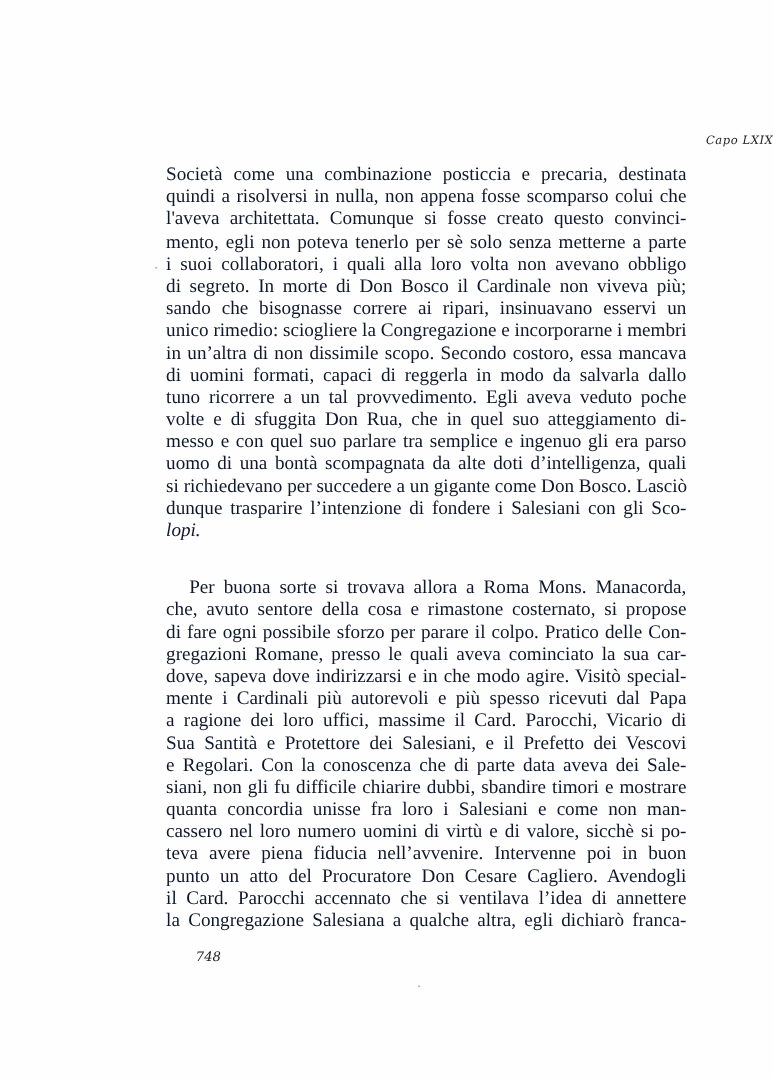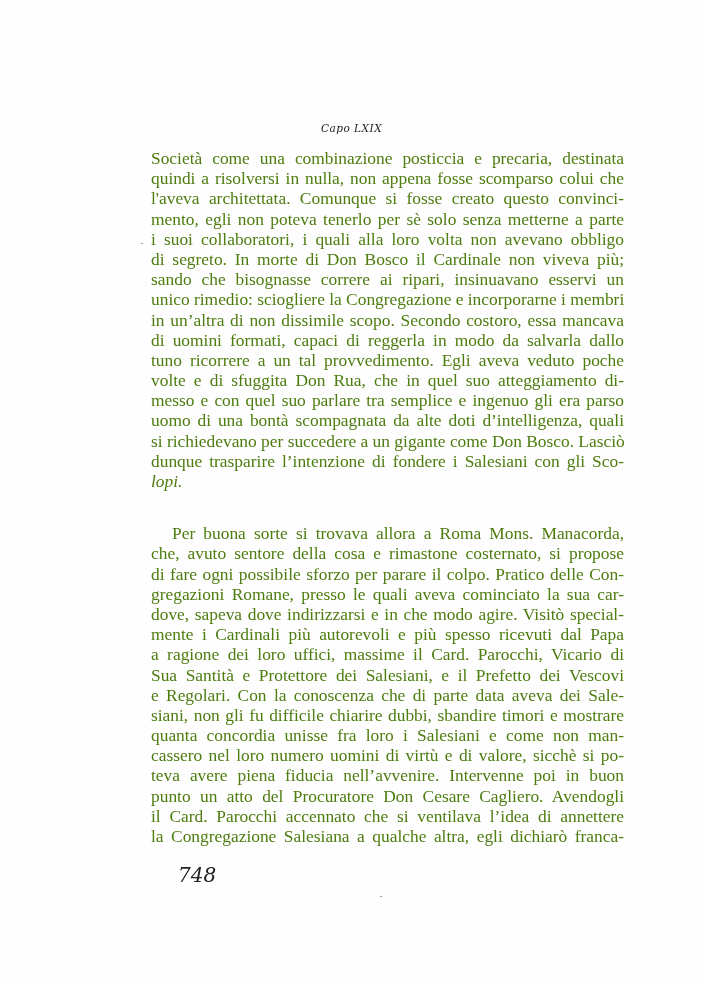--- a/index.html
+++ b/index.html
@@ -1,31 +1,31 @@
 <!DOCTYPE html>
 <html><head>
 <meta charset="utf-8">
 <style>
   html, body { margin: 0; padding: 0; background: #ffffff; }
   body { width: 703px; height: 981px; position: relative; overflow: hidden; }
   .page { position: absolute; left: 0; top: 0; width: 703px; height: 981px; background: #fefefe; }
   .running-head {
-    position: absolute; left: 0; width: 703px; top: 122px; text-align: center;
+    position: absolute; left: 0; width: 703px; top: 122px; text-align: right;
     font-family: "DejaVu Serif", serif; font-style: italic; font-size: 10.5px; color: #222; letter-spacing: 0.5px;
   }
   .body-text {
     position: absolute; left: 151px; top: 148px; width: 473px;
-    font-family: "Liberation Serif", serif; font-size: 17.4px; line-height: 20.2px; color: #4d7c0f;
+    font-family: "Liberation Serif", serif; font-size: 17.4px; line-height: 20.2px; color: #0f172a;
   }
   .line { display: block; white-space: nowrap; text-align: justify; text-align-last: justify; height: 20.2px; }
   .line.last { text-align-last: left; font-style: italic; }
   .line.indent { padding-left: 21px; margin-top: 32px; }
   .page-number {
     position: absolute; left: 178px; top: 863px;
-    font-family: "DejaVu Serif", serif; font-style: italic; font-size: 20px; color: #222;
+    font-family: "DejaVu Serif", serif; font-style: italic; font-size: 12px; color: #222;
   }
   .speck { position: absolute; width: 2px; height: 1px; background: #999; }
 </style>
 </head>
 <body>
 
 <div class="page">
   <div class="running-head">Capo LXIX</div>
 
   <div class="body-text">

